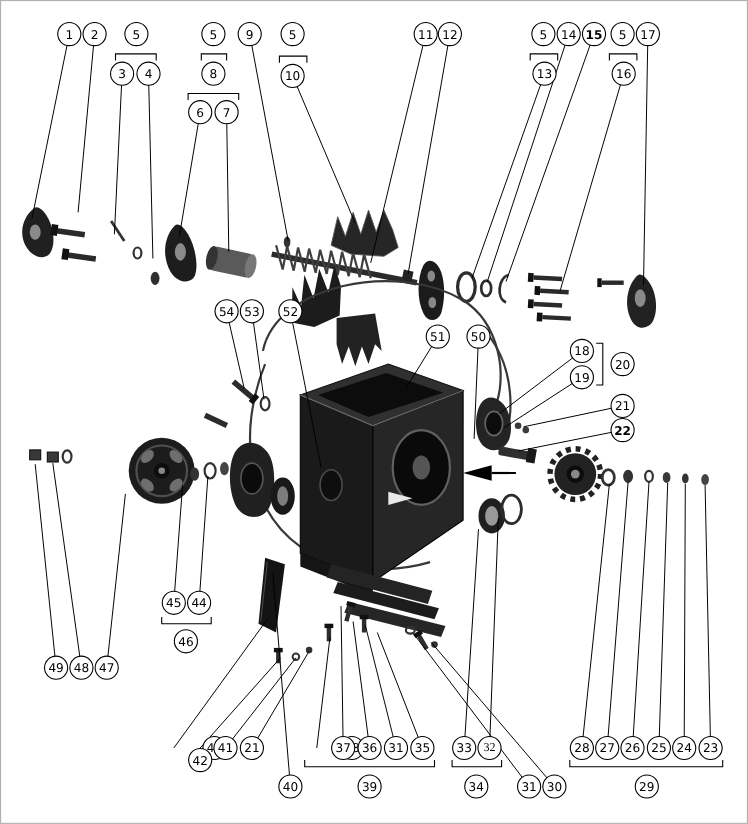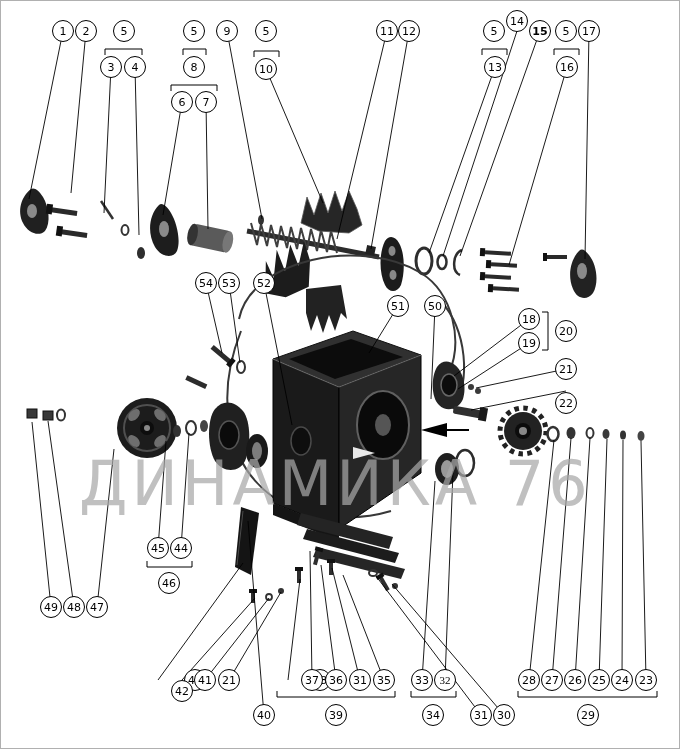--- a/index.html
+++ b/index.html
@@ -300,54 +300,53 @@
         <polyline points="481,54 481,48 506,48 506,54" fill="none" stroke="#000000" stroke-width="1"></polyline>
         <polyline points="553,54 553,48 578,48 578,54" fill="none" stroke="#000000" stroke-width="1"></polyline>
         <polyline points="541,311 547,311 547,349 541,349" fill="none" stroke="#000000" stroke-width="1"></polyline>
         <polyline points="146,560 146,566 191,566 191,560" fill="none" stroke="#000000" stroke-width="1"></polyline>
         <polyline points="276,690 276,696 394,696 394,690" fill="none" stroke="#000000" stroke-width="1"></polyline>
         <polyline points="410,690 410,696 455,696 455,690" fill="none" stroke="#000000" stroke-width="1"></polyline>
         <polyline points="517,690 517,696 656,696 656,690" fill="none" stroke="#000000" stroke-width="1"></polyline>
       </g>
   </svg>
 
-  <div class="watermark">ДИНАМИКА 76</div>
 
   <div id="callout-layer">
       <div class="balloon" style="left: 62px; top: 30px;">1</div>
       <div class="balloon" style="left: 85px; top: 30px;">2</div>
       <div class="balloon" style="left: 123px; top: 30px;">5</div>
       <div class="balloon" style="left: 110px; top: 66px;">3</div>
       <div class="balloon" style="left: 134px; top: 66px;">4</div>
       <div class="balloon" style="left: 193px; top: 30px;">5</div>
       <div class="balloon" style="left: 193px; top: 66px;">8</div>
       <div class="balloon" style="left: 181px; top: 101px;">6</div>
       <div class="balloon" style="left: 205px; top: 101px;">7</div>
       <div class="balloon" style="left: 226px; top: 30px;">9</div>
       <div class="balloon" style="left: 265px; top: 30px;">5</div>
       <div class="balloon" style="left: 265px; top: 68px;">10</div>
       <div class="balloon" style="left: 386px; top: 30px;">11</div>
       <div class="balloon" style="left: 408px; top: 30px;">12</div>
       <div class="balloon" style="left: 493px; top: 30px;">5</div>
       <div class="balloon" style="left: 494px; top: 66px;">13</div>
-      <div class="balloon" style="left: 516px; top: 20px;">14</div>
+      <div class="balloon" style="left: 516px; top: 30px;">14</div>
       <div class="balloon" style="left: 539px; top: 30px; font-weight: bold;">15</div>
       <div class="balloon" style="left: 565px; top: 30px;">5</div>
       <div class="balloon" style="left: 566px; top: 66px;">16</div>
       <div class="balloon" style="left: 588px; top: 30px;">17</div>
       <div class="balloon" style="left: 205px; top: 282px;">54</div>
       <div class="balloon" style="left: 228px; top: 282px;">53</div>
       <div class="balloon" style="left: 263px; top: 282px;">52</div>
       <div class="balloon" style="left: 397px; top: 305px;">51</div>
       <div class="balloon" style="left: 434px; top: 305px;">50</div>
       <div class="balloon" style="left: 528px; top: 318px;">18</div>
       <div class="balloon" style="left: 528px; top: 342px;">19</div>
       <div class="balloon" style="left: 565px; top: 330px;">20</div>
       <div class="balloon" style="left: 565px; top: 368px;">21</div>
-      <div class="balloon" style="left: 565px; top: 402px;">22</div>
+      <div class="balloon" style="left: 565px; top: 390px; font-weight: bold;">22</div>
       <div class="balloon" style="left: 50px; top: 606px;">49</div>
       <div class="balloon" style="left: 73px; top: 606px;">48</div>
       <div class="balloon" style="left: 96px; top: 606px;">47</div>
       <div class="balloon" style="left: 157px; top: 547px;">45</div>
       <div class="balloon" style="left: 180px; top: 547px;">44</div>
       <div class="balloon" style="left: 168px; top: 582px;">46</div>
       <div class="balloon" style="left: 157px; top: 679px; margin-left: 37px;">43</div>
       <div class="balloon" style="left: 181px; top: 679px; margin-top: 11px;">42</div>
       <div class="balloon" style="left: 204px; top: 679px;">41</div>
       <div class="balloon" style="left: 228px; top: 679px;">21</div>

